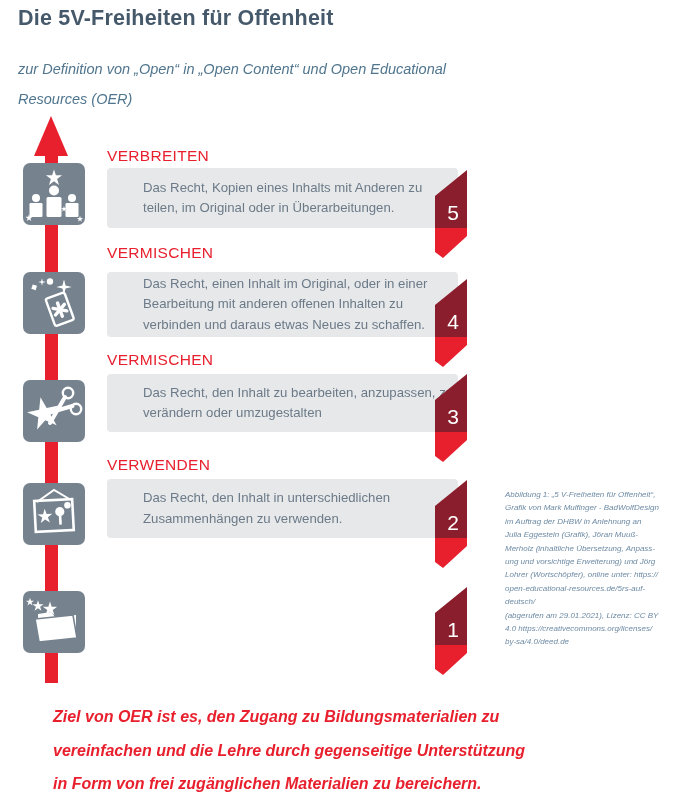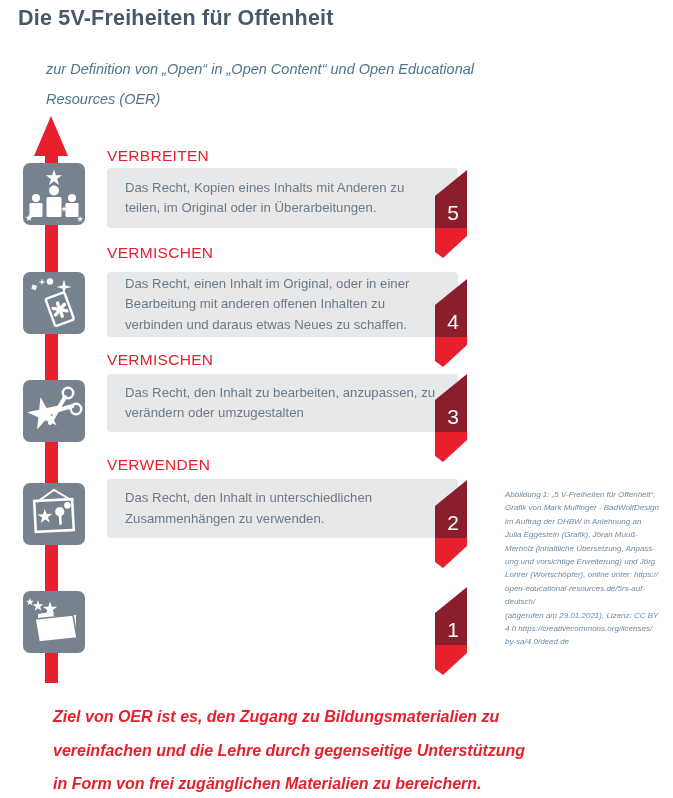--- a/index.html
+++ b/index.html
@@ -1,34 +1,34 @@
 <!DOCTYPE html>
 <html><head>
 <meta charset="utf-8">
 <style>
   html,body{margin:0;padding:0;background:#fff;}
   .page{position:relative;width:673px;height:798px;background:#ffffff;overflow:hidden;
         font-family:"Liberation Sans",sans-serif;}
   .page-title{position:absolute;left:18px;top:6px;font-size:21.5px;font-weight:bold;
         color:#46596B;letter-spacing:.2px;text-align:center;}
   .subtitle{position:absolute;left:18px;top:54px;font-size:14.5px;font-style:italic;
-        color:#50758E;line-height:30px;margin-left:28px;}
+        color:#50758E;line-height:30px;}
   .subtitle span{display:block;white-space:nowrap;}
 
   .arrow-shaft{position:absolute;left:45px;top:138px;width:13px;height:545px;
         background:#E8202E;z-index:1;}
   .arrow-head{position:absolute;left:34px;top:116px;width:0;height:0;z-index:1;
         border-left:17.5px solid transparent;border-right:17.5px solid transparent;
         border-bottom:40px solid #E8202E;}
 
   .sec-heading{position:absolute;left:107px;font-size:15.5px;font-weight:normal;
         color:#E8202E;letter-spacing:.3px;line-height:18px;white-space:nowrap;z-index:3;}
   .sec-box{position:absolute;left:107px;width:351px;background:#E6E8EA;border-radius:4px;
         display:flex;align-items:center;z-index:2;}
-  .sec-body{display:block;margin-left:18px;max-width:318px;font-size:13.2px;
+  .sec-body{display:block;margin-left:36px;max-width:318px;font-size:13.2px;
         line-height:20.5px;color:#6C7A88;}
   .ribbon{position:absolute;left:433px;z-index:4;}
   .ribbon text{font-family:"Liberation Sans",sans-serif;font-size:21px;fill:#ffffff;}
 
   .icon-tile{position:absolute;left:23px;width:62px;height:62px;background:#76838F;
         border-radius:7px;z-index:2;}
   .icon-tile svg{position:absolute;left:0;top:0;}
 
   .caption{position:absolute;left:505px;top:488px;width:172px;font-size:8px;
         font-style:italic;color:#6E8BA4;line-height:13.4px;}

